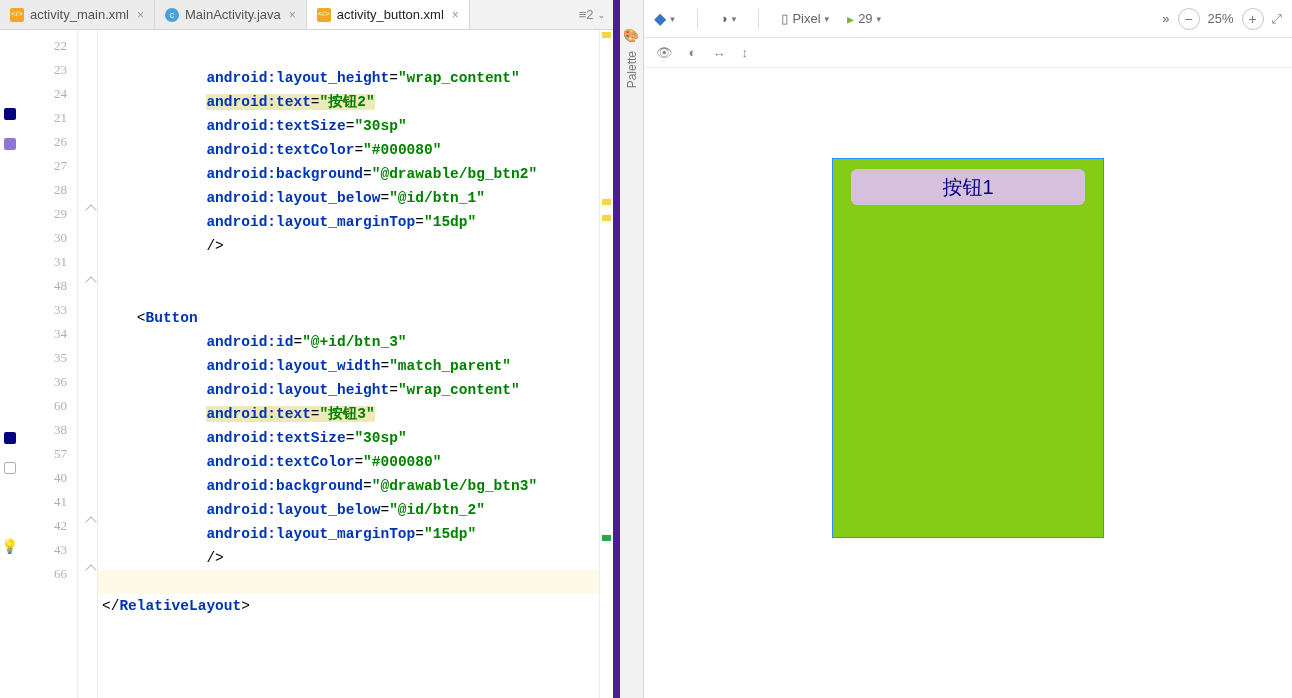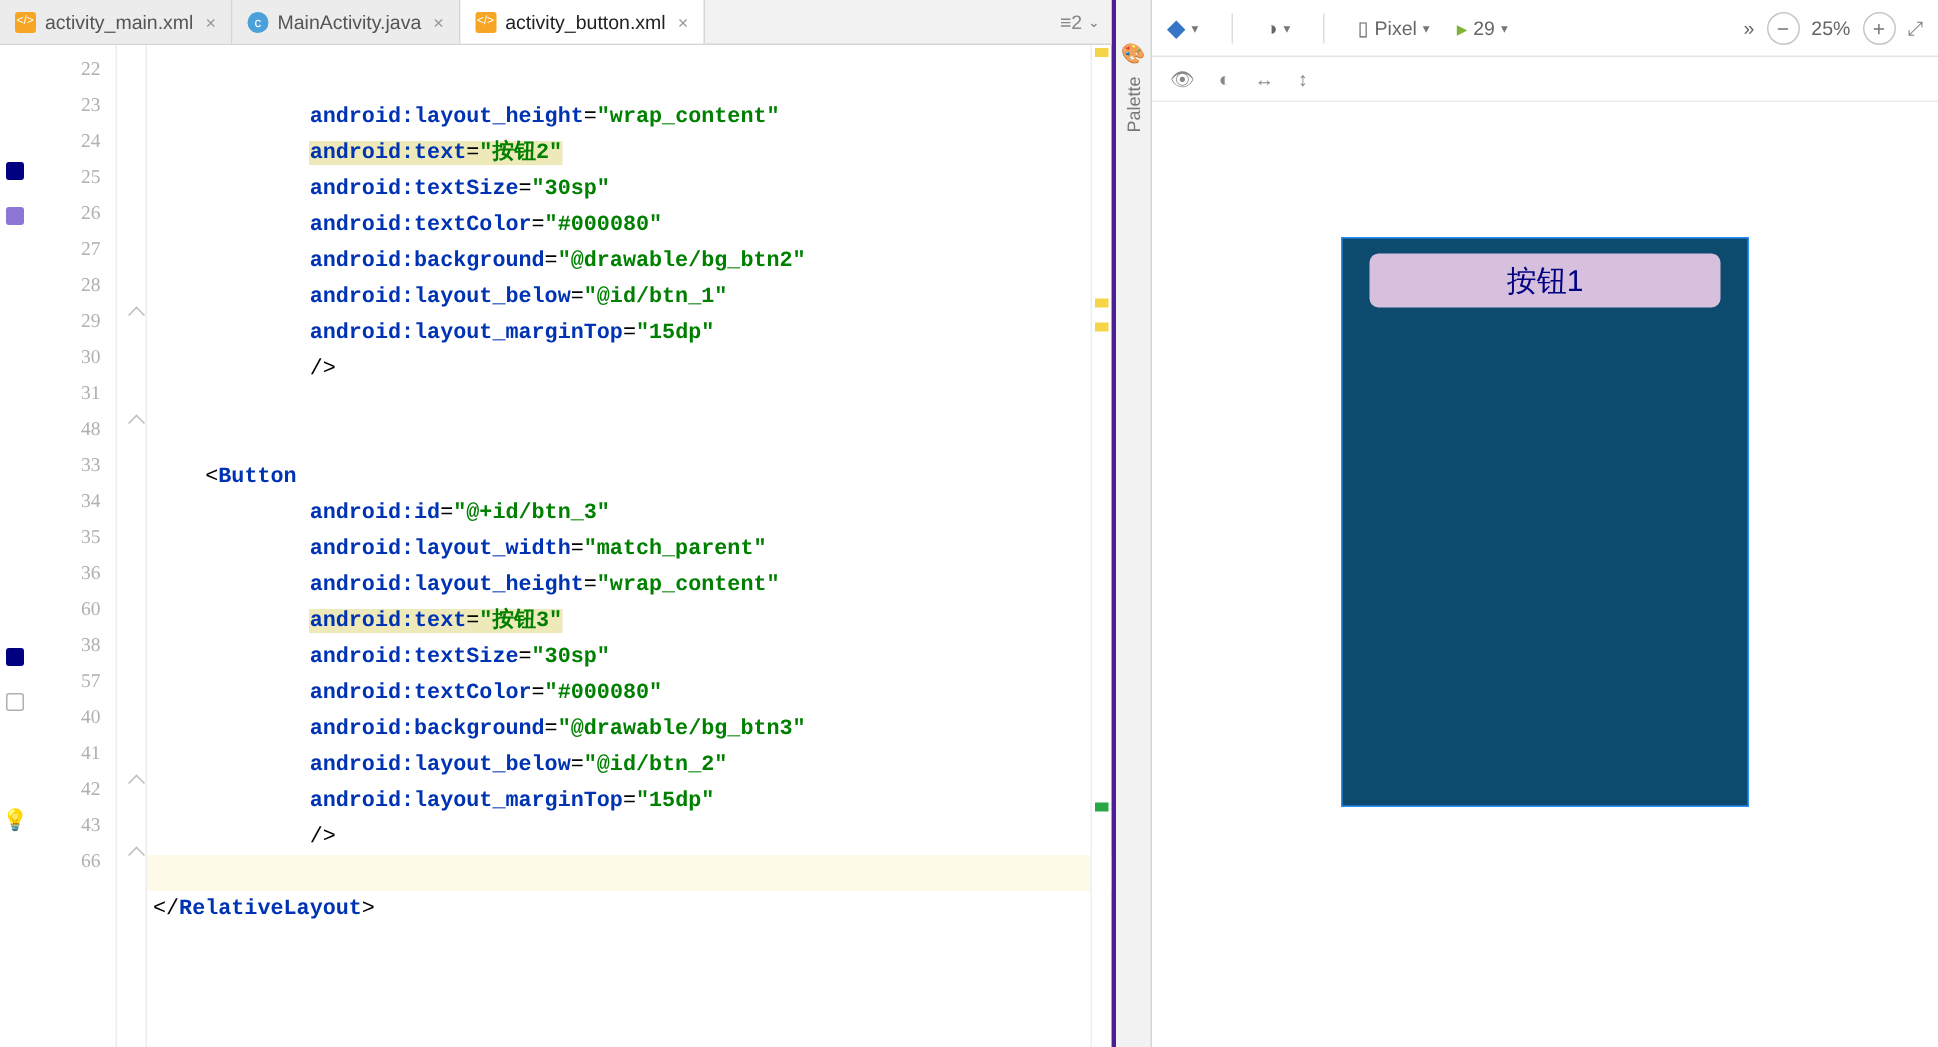--- a/index.html
+++ b/index.html
@@ -6,21 +6,21 @@
   body {
     font-family: "Segoe UI", Arial, sans-serif;
     font-size: 13px;
     background: #fff;
     width: 1292px;
     height: 698px;
     overflow: hidden;
     display: flex;
   }
   
-  .editor-col { width: 744px; display: flex; flex-direction: column; border-right: 3px solid #4c1d95; }
+  .editor-col { width: 620px; display: flex; flex-direction: column; border-right: 7px solid #4c1d95; }
   .tabbar { height: 30px; display: flex; align-items: stretch; background: #f2f2f2; border-bottom: 1px solid #d5d5d5; }
   .tab {
     display: flex; align-items: center; padding: 0 10px; gap: 6px;
     border-right: 1px solid #d5d5d5; background: #ececec; color: #555; cursor: pointer;
     font-size: 13px;
   }
   .tab.active { background: #fff; color: #222; }
   .tab-close { color: #999; font-size: 12px; padding-left: 2px; }
   .tab-icon { width: 14px; height: 14px; display: inline-block; }
   .tab-icon.xml { background: linear-gradient(#f6a623,#f6a623); border-radius: 2px; position: relative; }
@@ -59,21 +59,21 @@
   
   .preview-col { flex:1; display:flex; flex-direction:column; background:#fff; }
   .preview-header { height:30px; display:flex; align-items:center; justify-content:space-between; padding:0 10px; border-bottom:1px solid #d5d5d5; background:#f6f6f6; color:#555;}
   .preview-toolbar { height:38px; display:flex; align-items:center; padding:0 10px; gap:18px; border-bottom:1px solid #e4e4e4; color:#666; font-size:13px;}
   .tb-group { display:flex; align-items:center; gap:4px; }
   .tb-sep { width:1px; height:20px; background:#ddd; margin:0 4px;}
   .zoom-group { margin-left:auto; display:flex; align-items:center; gap:8px; color:#666;}
   .zoom-btn { width:22px; height:22px; border:1px solid #c7c7c7; border-radius:50%; display:flex; align-items:center; justify-content:center; background:#fff; cursor:pointer; color:#777; font-size:14px;}
   .preview-subbar { height:30px; display:flex; align-items:center; gap:16px; padding:0 12px; border-bottom:1px solid #ececec; color:#888;}
   .preview-canvas { flex:1; display:flex; align-items:flex-start; justify-content:center; padding-top:90px; background:#fff;}
-  .device { width:272px; height:380px; border:1px solid #2890ff; background:#0c4a6e; padding:10px 18px;}
+  .device { width:272px; height:380px; border:1px solid #2890ff; background:#84cc16; padding:10px 18px;}
   .btn-ui { width:100%; height:36px; border-radius:6px; margin-bottom:10px; display:flex; align-items:center; justify-content:center; font-size:20px; color:#000080; border:none;}
   .btn1 { background:#d6c0dd; }
   .btn2 { background:#7a4fd6; color:#fff; }
   .btn3 { background:#d9d9d9; border:1px solid #c9c9c9;}
   .layers-icon { color:#3776c6; font-size:16px;}
   .chevron { font-size:9px; color:#777;}
   .android-icon{ color:#7db435; font-size:14px;}
   .fold-hat { position:absolute; right:2px; top:8px; width:8px; height:8px; border:1px solid #bbb; border-bottom:none; border-right:none; transform:rotate(45deg);}
 </style>
 </head>
@@ -135,21 +135,21 @@
           <div style="height: 24px;"></div>
           <div style="height: 24px;"></div>
           <div class="bulb" style="height: 24px;">💡</div>
           <div style="height: 24px;"></div>
           <div style="height: 24px;"></div>
         </div>
       <div class="gutter" id="gutter">
           <div class="gutter-line">22</div>
           <div class="gutter-line">23</div>
           <div class="gutter-line">24</div>
-          <div class="gutter-line">25</div>
+          <div class="gutter-line">21</div>
           <div class="gutter-line">26</div>
           <div class="gutter-line">27</div>
           <div class="gutter-line">28</div>
           <div class="gutter-line">29</div>
           <div class="gutter-line">30</div>
           <div class="gutter-line">31</div>
           <div class="gutter-line">48</div>
           <div class="gutter-line">33</div>
           <div class="gutter-line">34</div>
           <div class="gutter-line">35</div>

